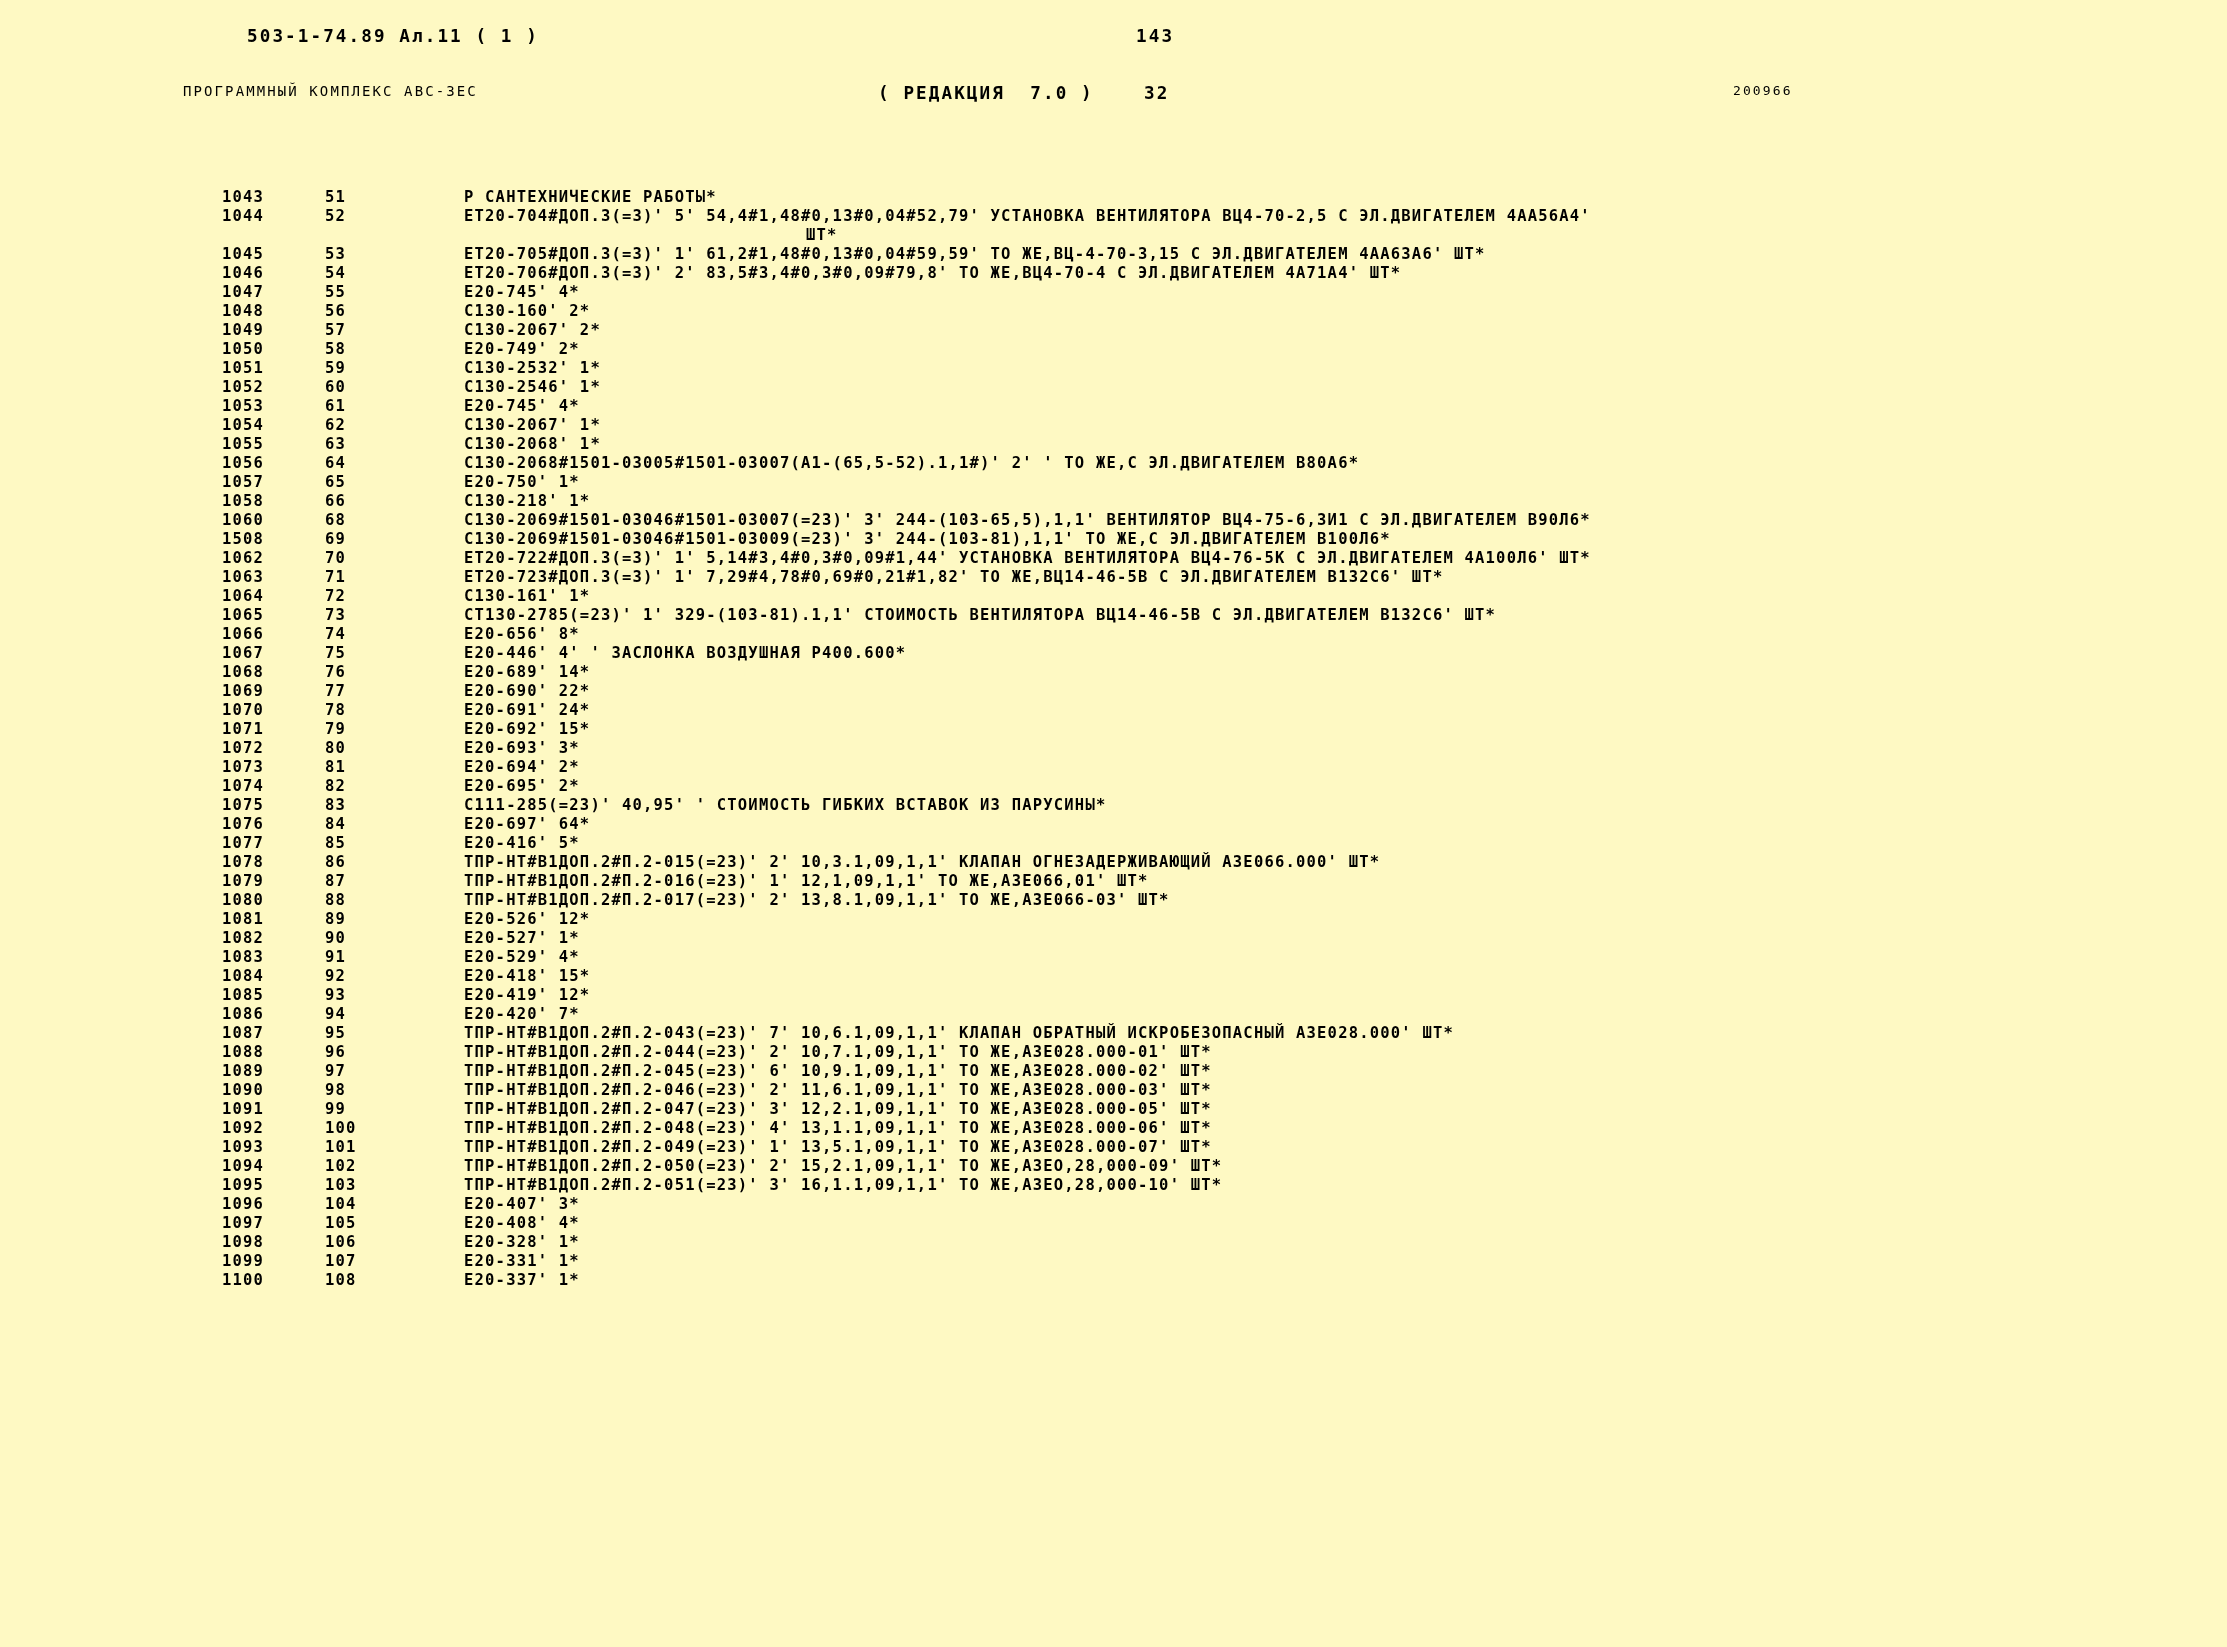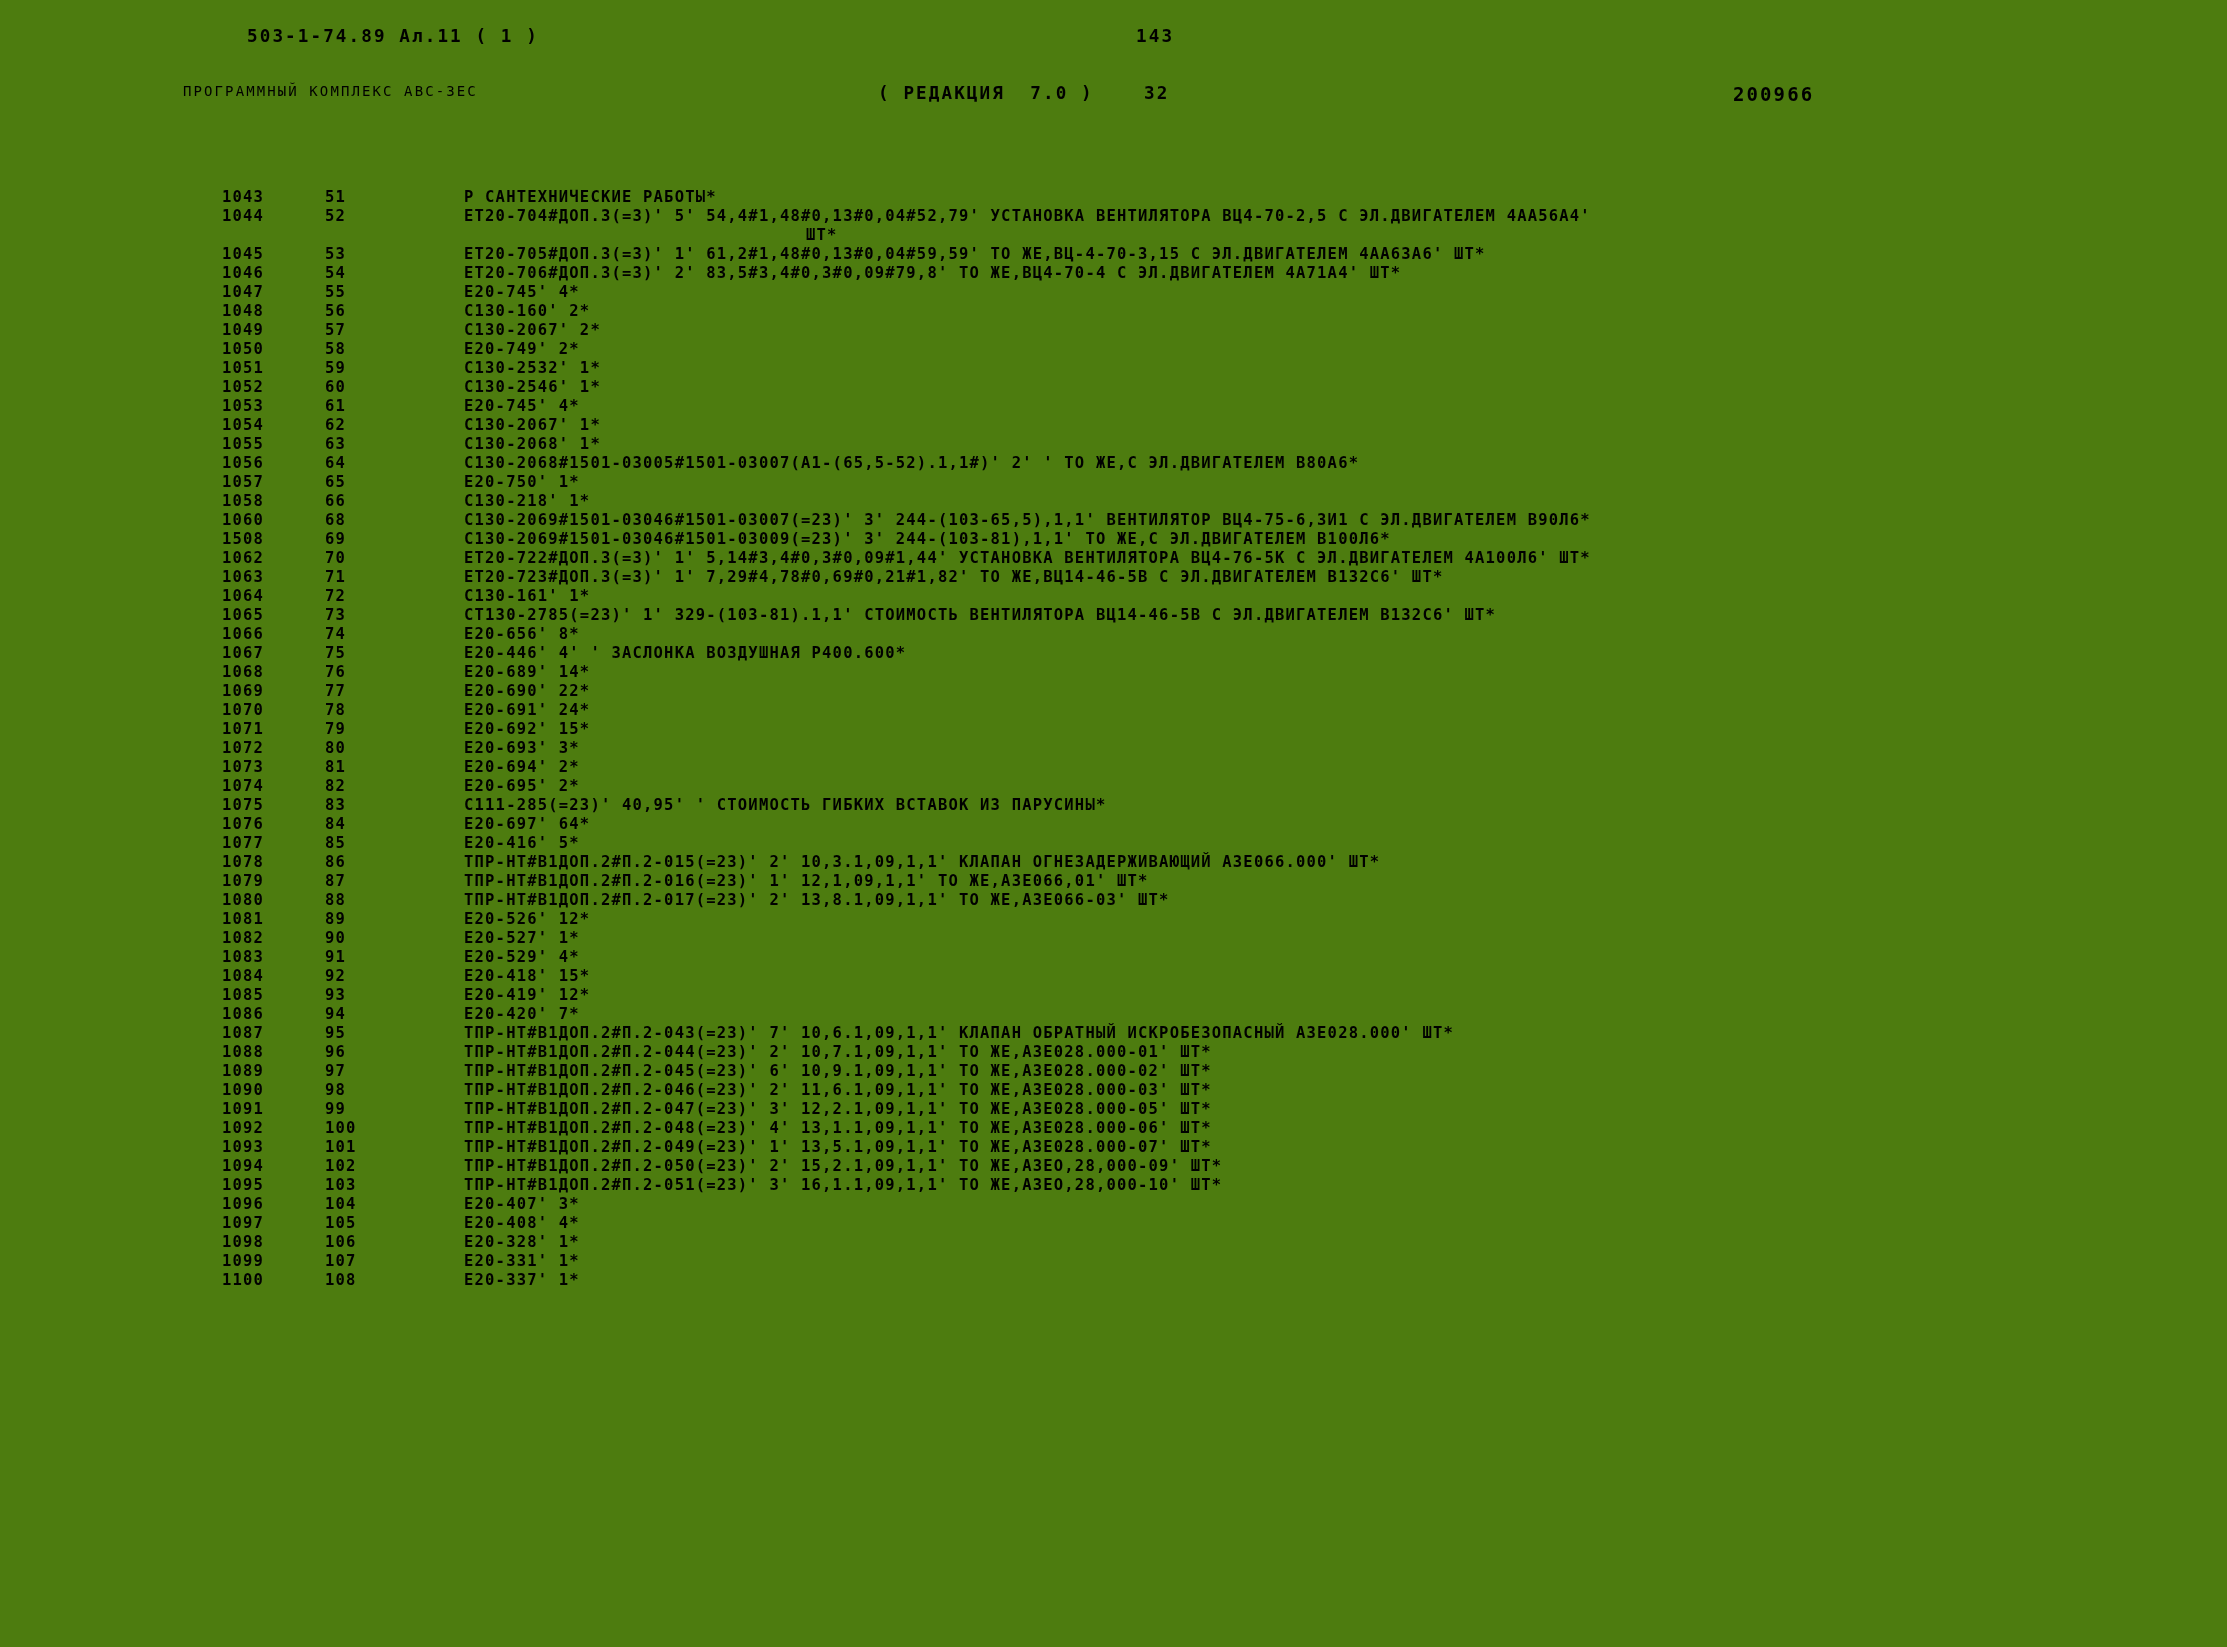--- a/index.html
+++ b/index.html
@@ -13,21 +13,21 @@
     font-family: "DejaVu Sans Mono", "Liberation Mono", monospace;
     color: #000000;
     position: relative;
     overflow: hidden;
   }
 
   .page {
     position: relative;
     width: 2227px;
     height: 1648px;
-    background: #4d7c0f;
+    background: #fef9c3;
   }
 
   
   .header {
     position: absolute;
     left: 0;
     top: 0;
     width: 2227px;
     height: 119px;
   }
@@ -74,23 +74,23 @@
     top: 83px;
     font-size: 17.6px;
     letter-spacing: 2.1px;
     font-weight: bold;
     white-space: pre;
   }
   .hdr-doc-id {
     position: absolute;
     left: 1733px;
     top: 83px;
-    font-size: 19px;
-    letter-spacing: 2.1px;
-    font-weight: bold;
+    font-size: 13px;
+    letter-spacing: 2.1px;
+    font-weight: normal;
     white-space: pre;
   }
 
   
   .listing {
     position: absolute;
     left: 0;
     top: 150px;
     width: 2227px;
   }

